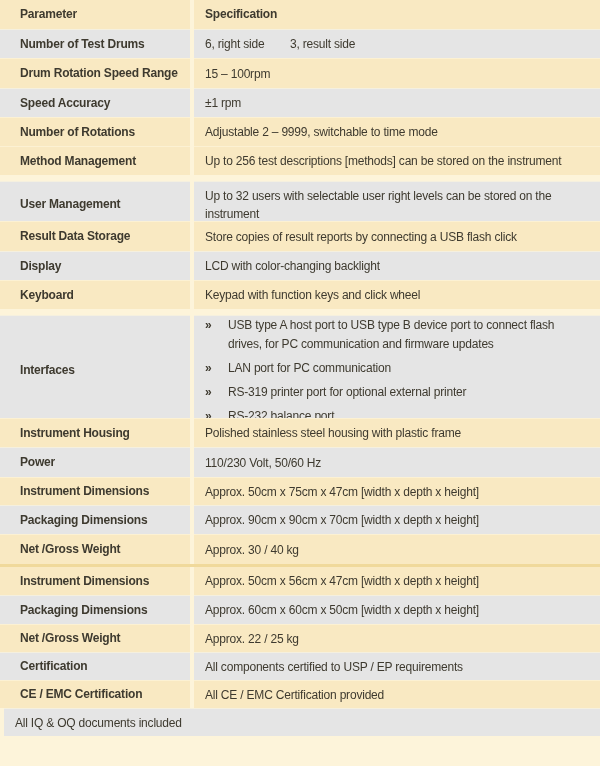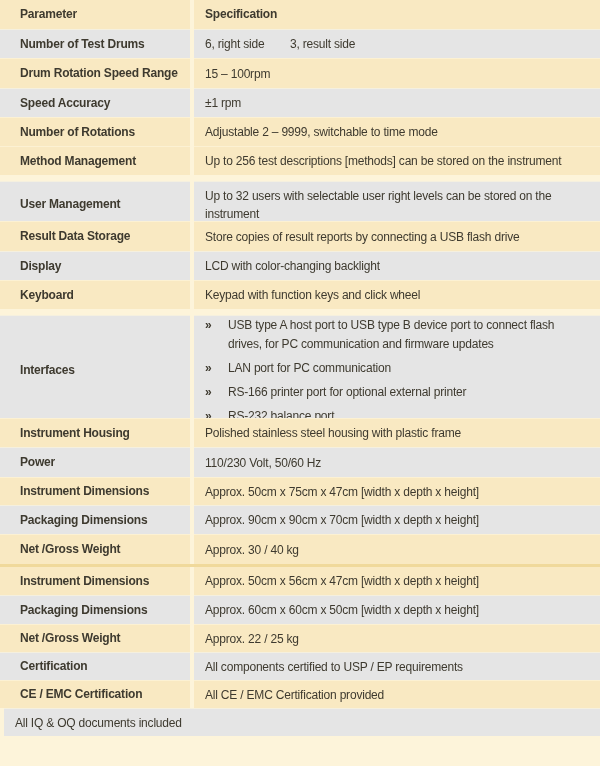--- a/index.html
+++ b/index.html
@@ -111,21 +111,21 @@
     <div class="right">
         <span class="spec wrap">Up to 32 users with selectable user right levels can be stored on the instrument</span>
       </div>
   </div>
 
   <div class="row light h30">
     <div class="left">
         <span class="param">Result Data Storage</span>
       </div>
     <div class="right">
-        <span class="spec">Store copies of result reports by connecting a USB flash drive</span>
+        <span class="spec">Store copies of result reports by connecting a USB flash click</span>
       </div>
   </div>
 
   <div class="row dark h29">
     <div class="left">
         <span class="param">Display</span>
       </div>
     <div class="right">
         <span class="spec">LCD with color-changing backlight</span>
       </div>
@@ -149,21 +149,21 @@
         <div class="bullet">
           <span class="marker">»</span>
           <span class="btxt">USB type A host port to USB type B device port to connect flash drives, for PC communication and firmware updates</span>
         </div>
         <div class="bullet">
           <span class="marker">»</span>
           <span class="btxt">LAN port for PC communication</span>
         </div>
         <div class="bullet">
           <span class="marker">»</span>
-          <span class="btxt">RS-166 printer port for optional external printer</span>
+          <span class="btxt">RS-319 printer port for optional external printer</span>
         </div>
         <div class="bullet">
           <span class="marker">»</span>
           <span class="btxt">RS-232 balance port</span>
         </div>
       </div>
     </div>
   </div>
 
   <div class="row light h29">

